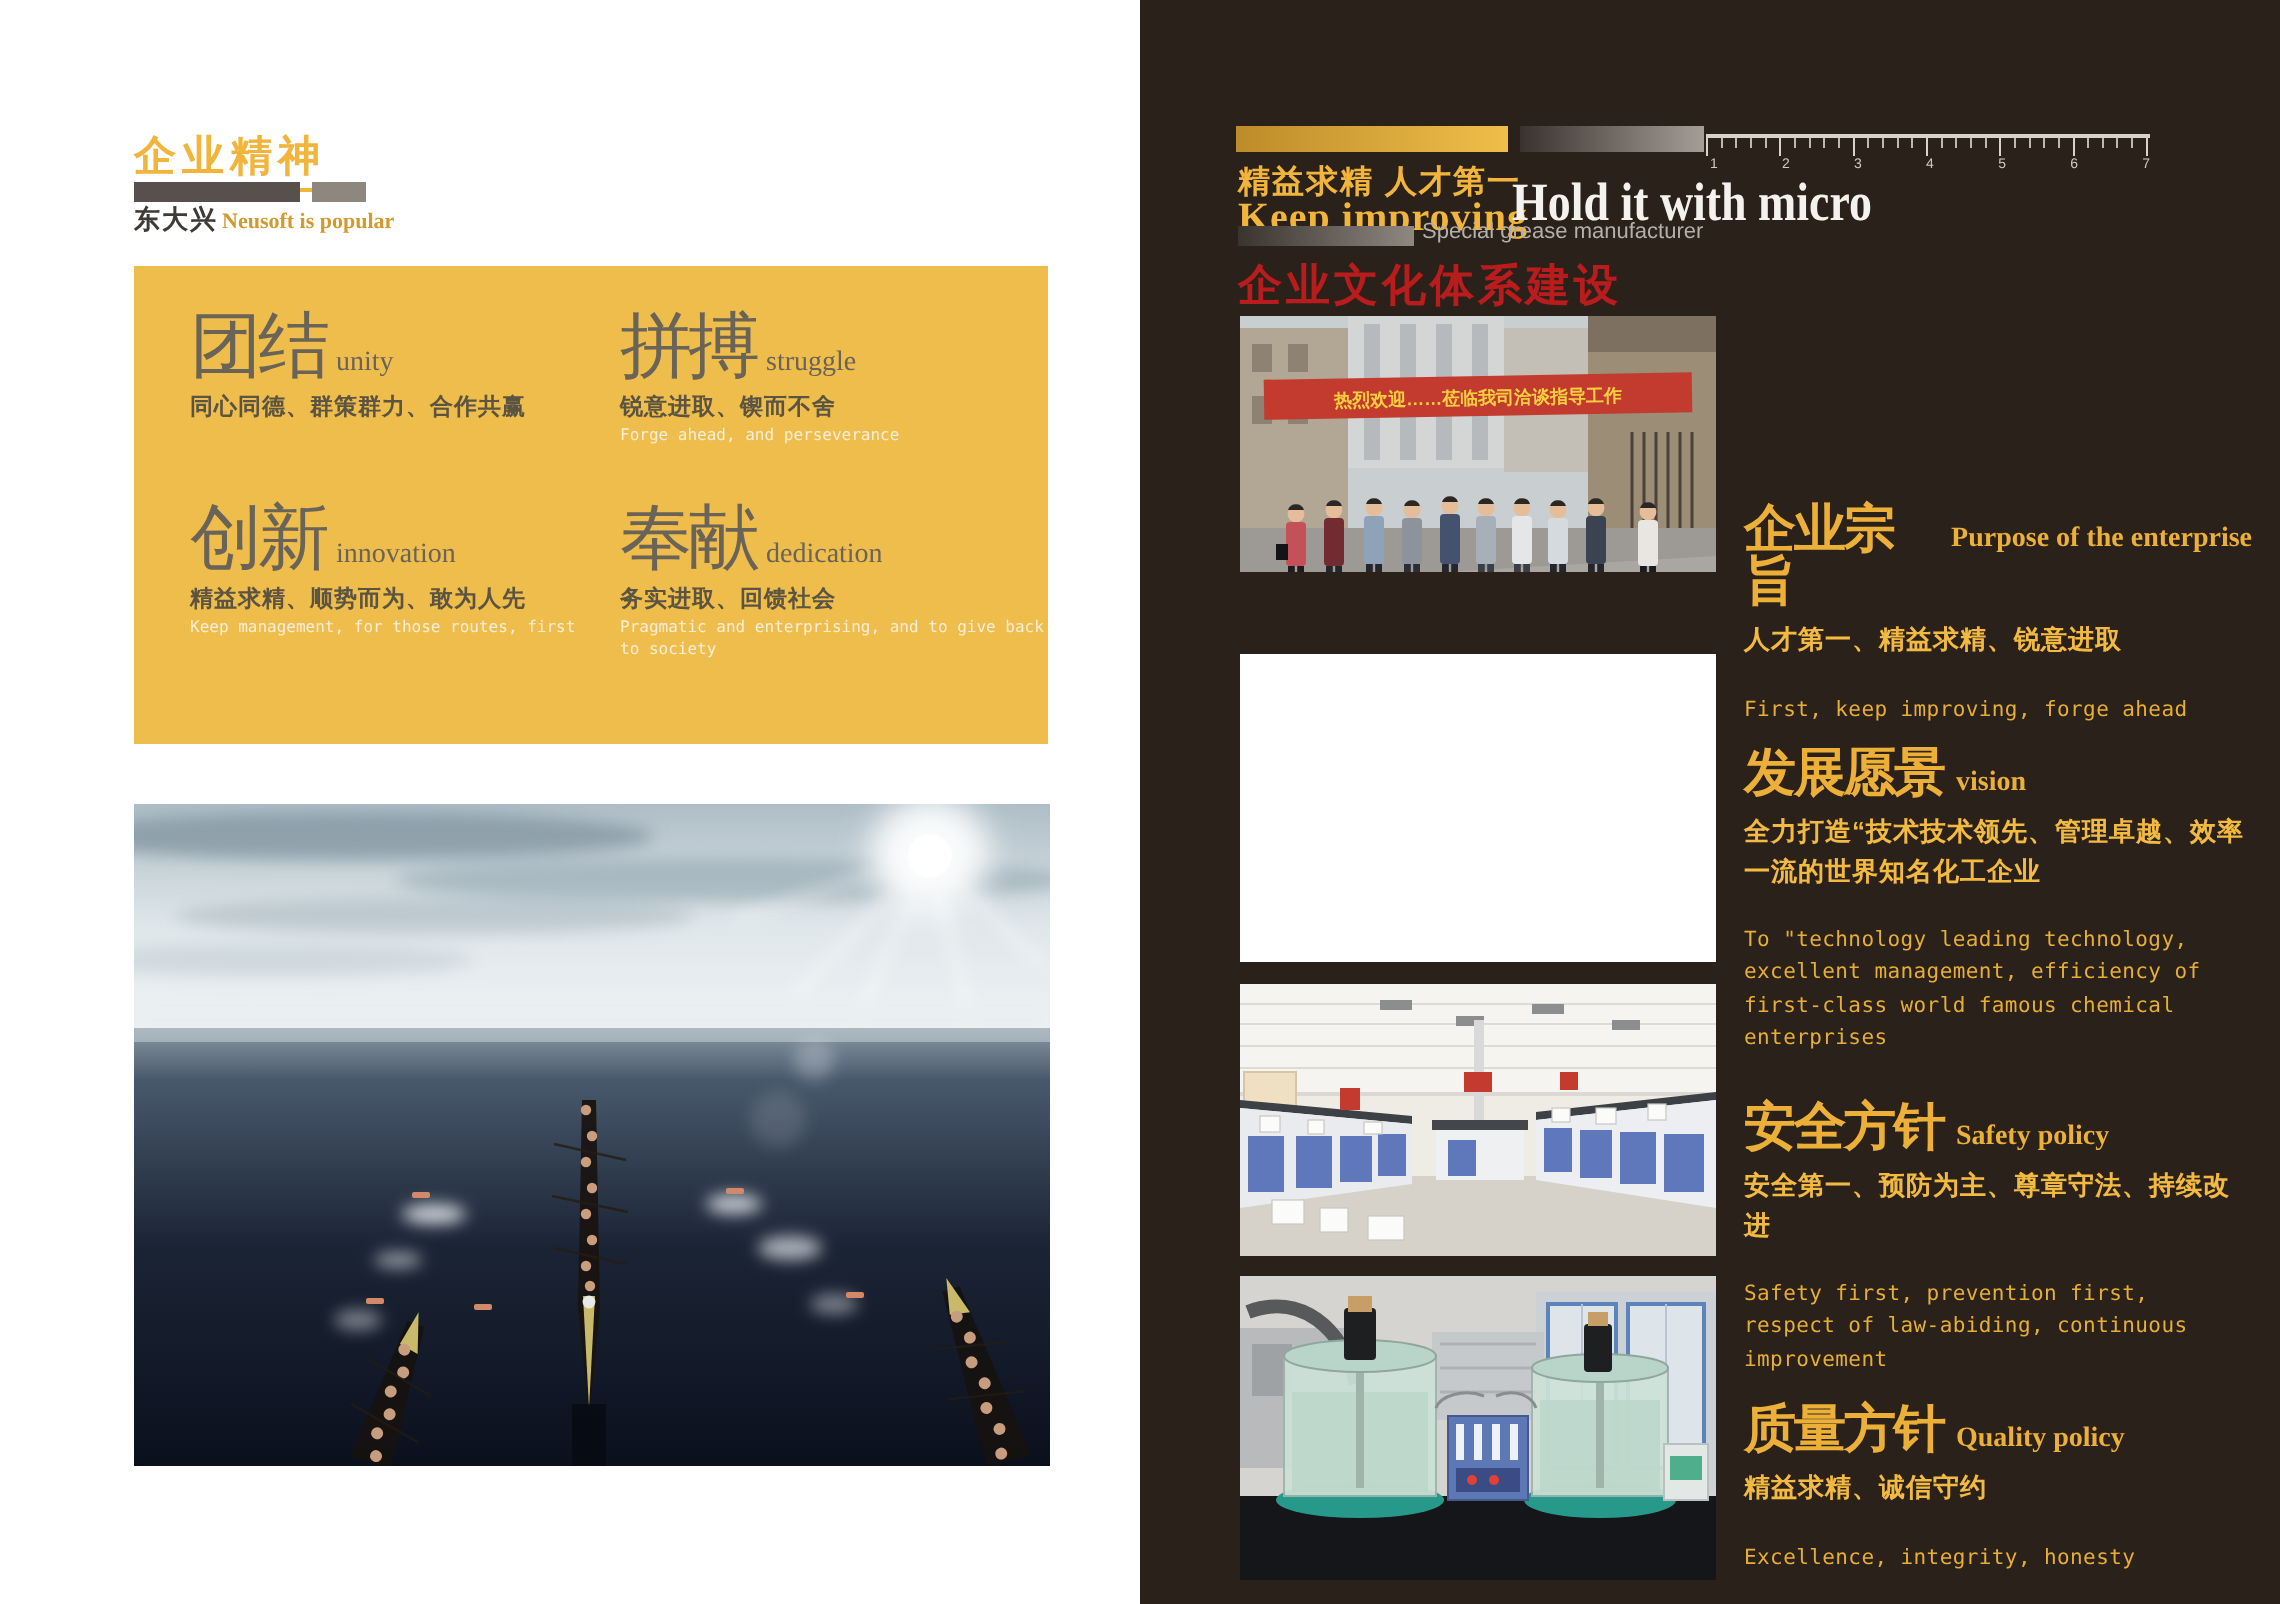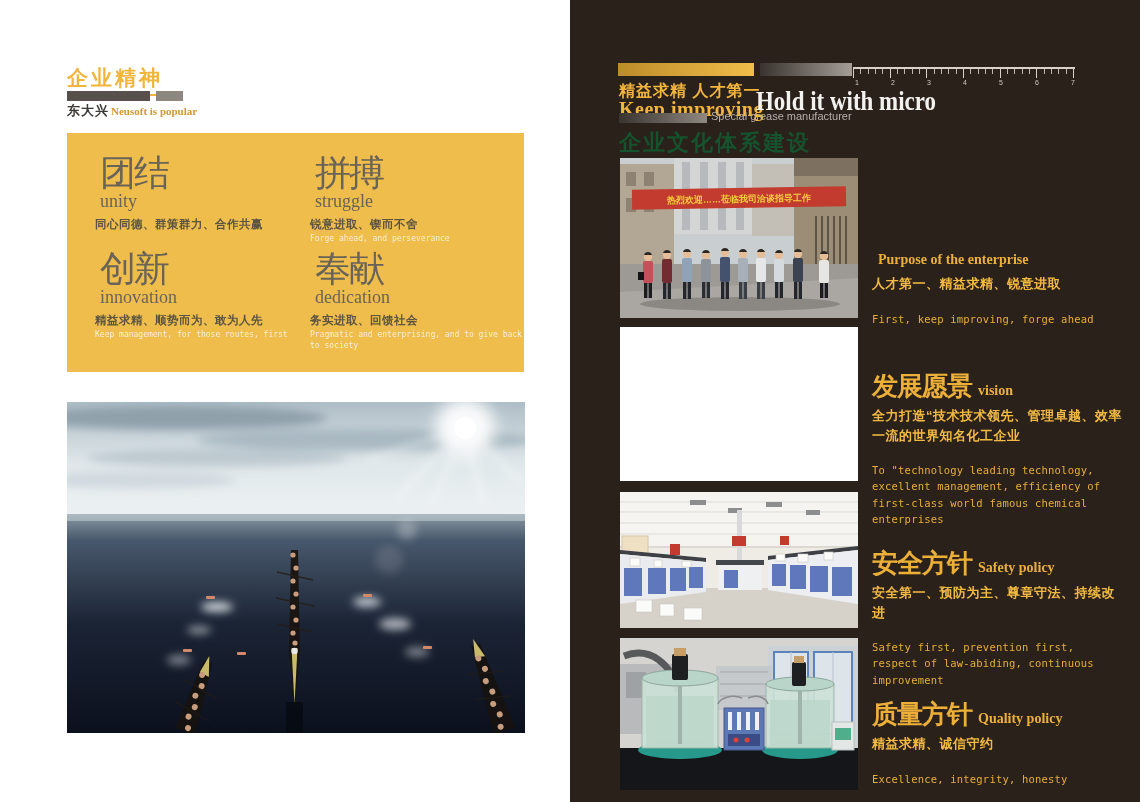--- a/index.html
+++ b/index.html
@@ -22,23 +22,23 @@
   .lp-brand .en { color:#D2992E; font-size:11px; font-weight:bold;
                   font-family:"Liberation Serif", serif; margin-left:2px; }
 
   .values-box { left:67px; top:133px; width:457px; height:239px; background:#EFBD4B; }
   .vblock { position:absolute; width:216px; }
   .vb0 { left:28px;  top:22px; }
   .vb1 { left:243px; top:22px; }
   .vb2 { left:28px;  top:118px; }
   .vb3 { left:243px; top:118px; }
   .v-head { display:flex; align-items:baseline; color:#6A6358;
-            font-family:"Liberation Serif", serif;flex-direction:column; }
+            font-family:"Liberation Serif", serif; }
   .v-head .big { font-size:36px; line-height:1; letter-spacing:-2px; }
-  .v-head .small { font-size:18px; margin-left:5px; }
+  .v-head .small { font-size:14px; margin-left:5px; }
   .v-cn { margin-top:5px; font-size:11.5px; font-weight:bold; color:#5B5442; letter-spacing:0.5px; }
   .v-en { margin-top:2px; font-size:8px; color:#F6EEDA;
           font-family:"DejaVu Sans Mono", monospace; width:214px; line-height:1.35; }
 
   .rowing-photo { left:67px; top:402px; width:458px; height:331px; overflow:hidden; }
 
   
   .right-page { left:570px; top:0; width:570px; height:802px; background:#2B211B; }
 
   .hdr-bar-yellow { left:618px; top:63px; width:136px; height:13px;
@@ -57,25 +57,25 @@
 
   .slogan-cn { left:619px; top:81px; color:#F2B53C; font-size:16px; font-weight:bold; letter-spacing:1px; }
   .slogan-en { left:619px; top:98px; color:#F2B53C; font-size:20px; font-weight:bold;
                font-family:"Liberation Serif", serif; letter-spacing:0.5px; }
   .slogan-big { left:756px; top:86px; color:#f4f2ef; font-size:27px; font-weight:bold;
                 font-family:"Liberation Serif", serif; transform:scaleX(0.85);
                 transform-origin:left; white-space:nowrap; }
   .tagline-bar { left:619px; top:113px; width:88px; height:10px;
     background:linear-gradient(90deg,#3a342f,#8f8881); }
   .tagline { left:711px; top:110px; color:#B5AFA9; font-size:11px;text-align:center; }
-  .rp-section-title { left:619px; top:128px; color:#14532d; font-size:22px;
+  .rp-section-title { left:619px; top:128px; color:#b91c1c; font-size:22px;
     font-weight:bold; letter-spacing:2px; }
 
   .photo { overflow:hidden; }
-  .photo1 { left:620px; top:158px; width:238px; height:160px; }
+  .photo1 { left:620px; top:158px; width:238px; height:128px; }
   .photo2 { left:620px; top:327px; width:238px; height:154px; background:#ffffff; }
   .photo3 { left:620px; top:492px; width:238px; height:136px; }
   .photo4 { left:620px; top:638px; width:238px; height:152px; }
 
   .sec { position:absolute; left:872px; width:254px; }
   .sec1 { top:252px; } .sec2 { top:374px; } .sec3 { top:551px; } .sec4 { top:702px; }
   .sec-head { display:flex; align-items:baseline; color:#ECB039;
               font-family:"Liberation Serif", serif; }
   .sec-head .cn { font-size:26px; font-weight:bold; letter-spacing:-1px; line-height:1; }
   .sec-head .en { font-size:14px; font-weight:600; margin-left:6px; white-space:nowrap; }
@@ -464,20 +464,21 @@
           <circle cx="127" cy="102" r="2.5" fill="#e04038"></circle>
       </g>
       <rect x="212" y="84" width="22" height="28" fill="#e3e8e6" stroke="#b9c0bd"></rect>
       <rect x="215" y="90" width="16" height="12" fill="#4fae8c"></rect>
       <path d="M98 66 C 100 60, 112 56, 122 60 M128 60 C 138 56, 146 60, 148 66" stroke="#8a8c8e" stroke-width="1.5" fill="none"></path>
     </svg>
   </div>
 
   <div class="sec sec1">
     <div class="sec-head">
+        <span class="cn">企业宗旨</span>
         <span class="en">Purpose of the enterprise</span>
       </div>
     <div class="sec-cn">人才第一、精益求精、锐意进取</div>
     <div class="sec-en">First, keep improving, forge ahead</div>
   </div>
   <div class="sec sec2">
     <div class="sec-head">
         <span class="cn">发展愿景</span>
         <span class="en">vision</span>
       </div>

